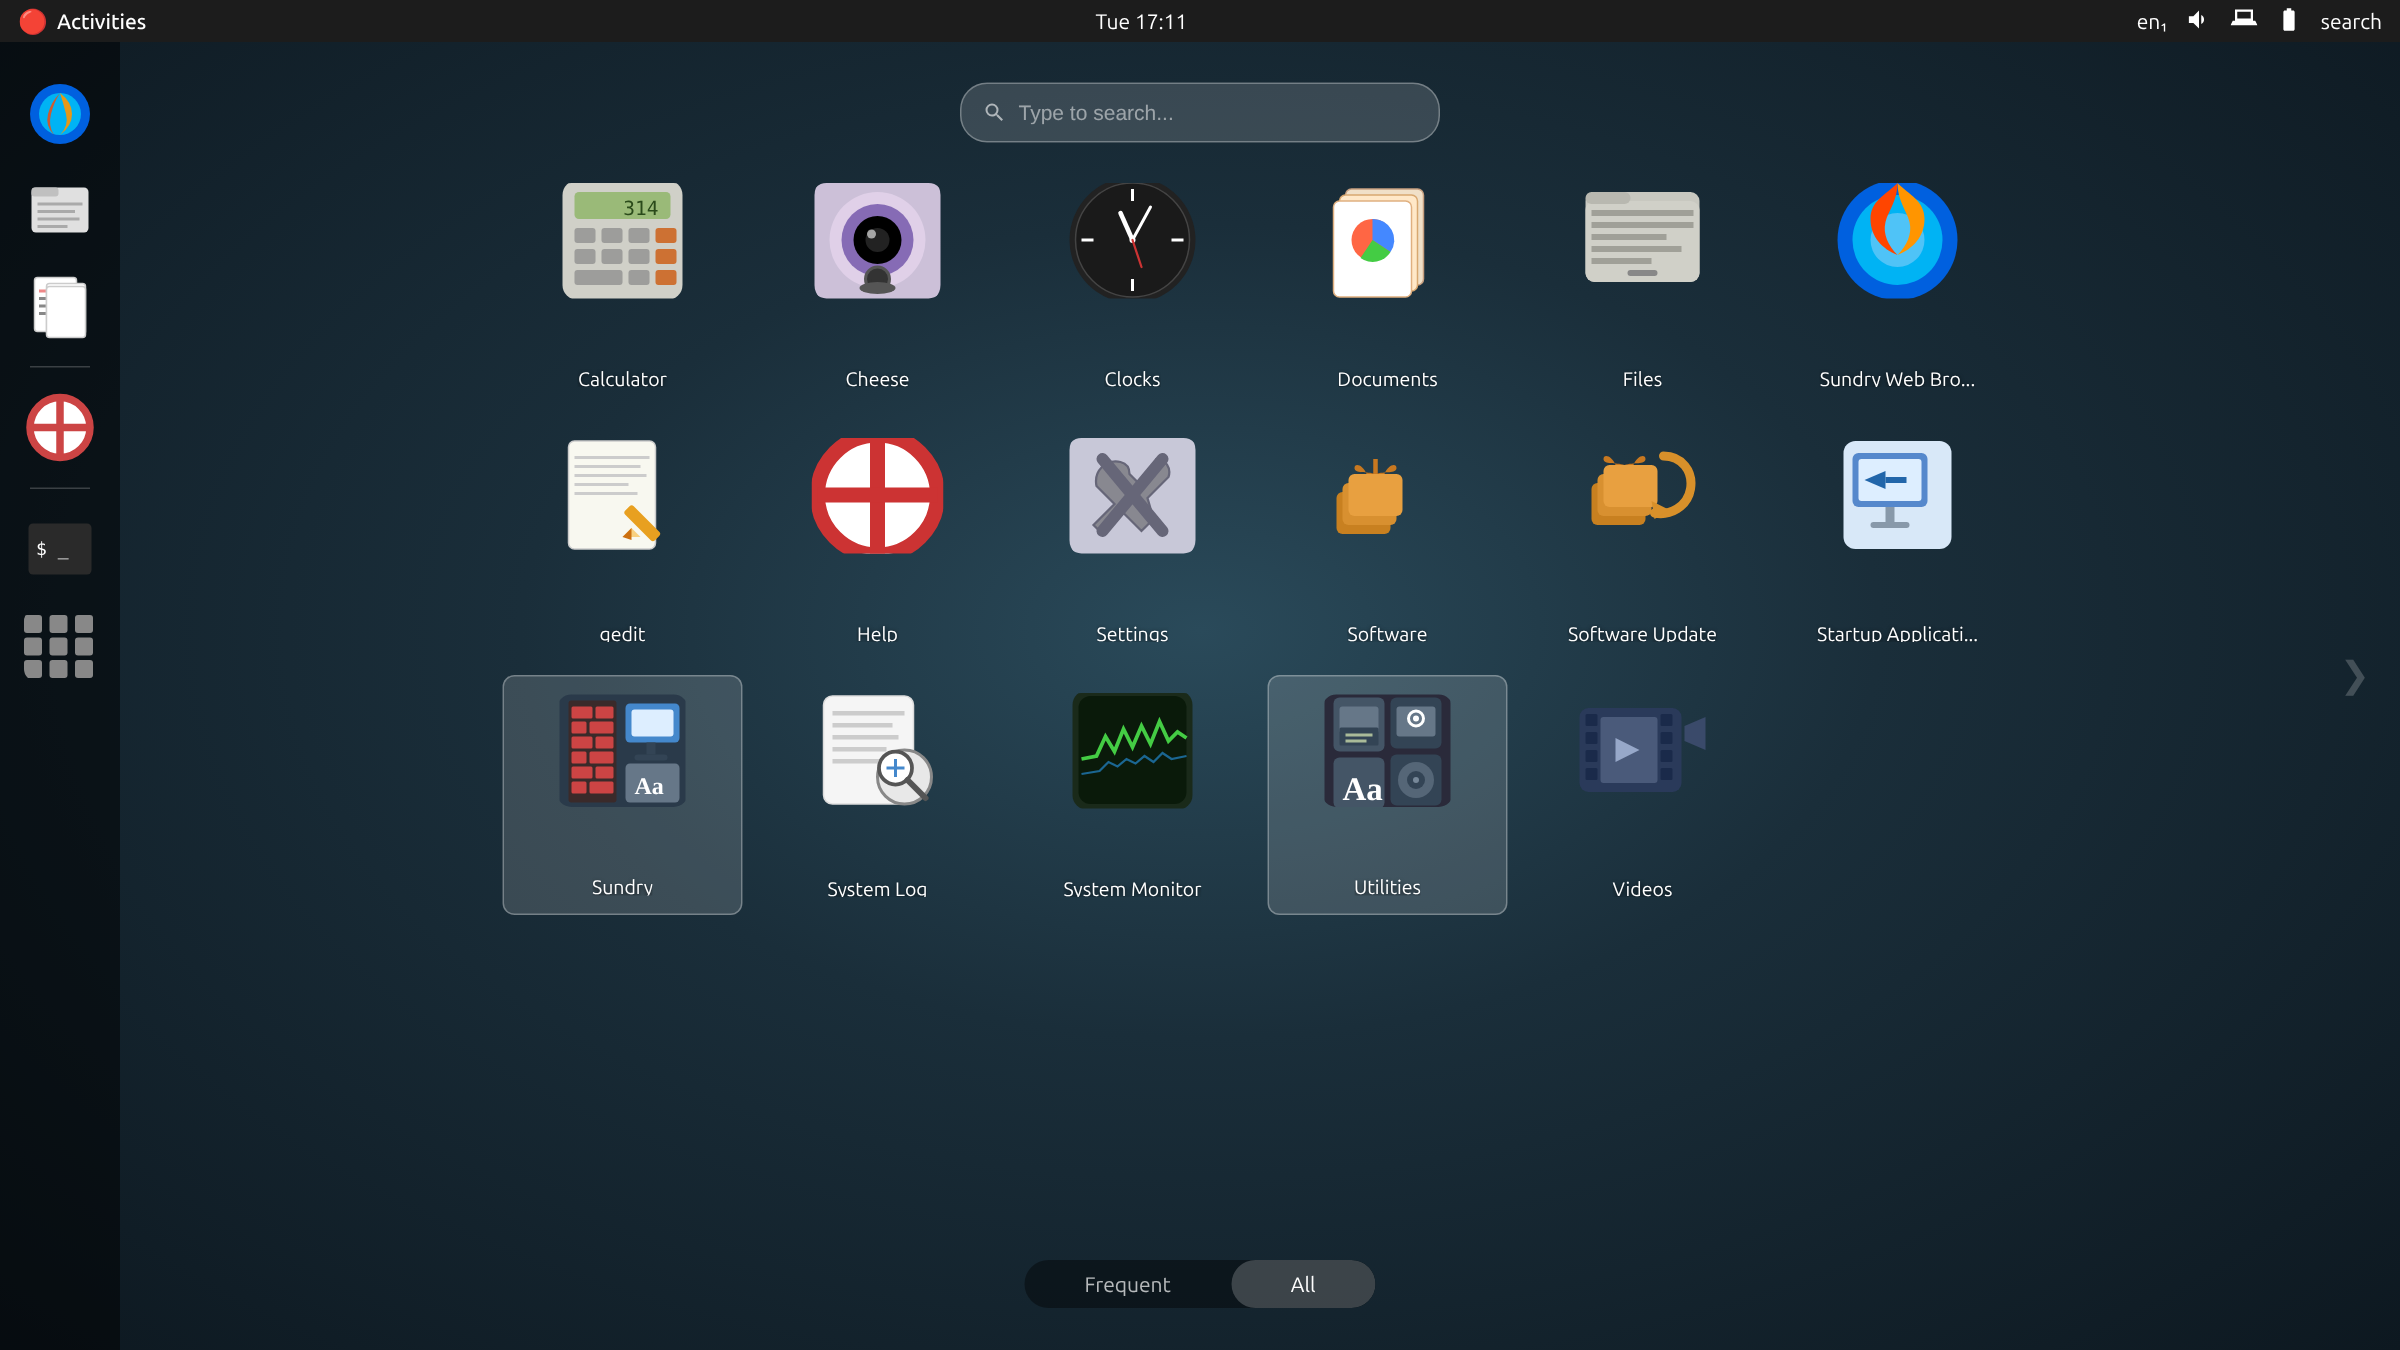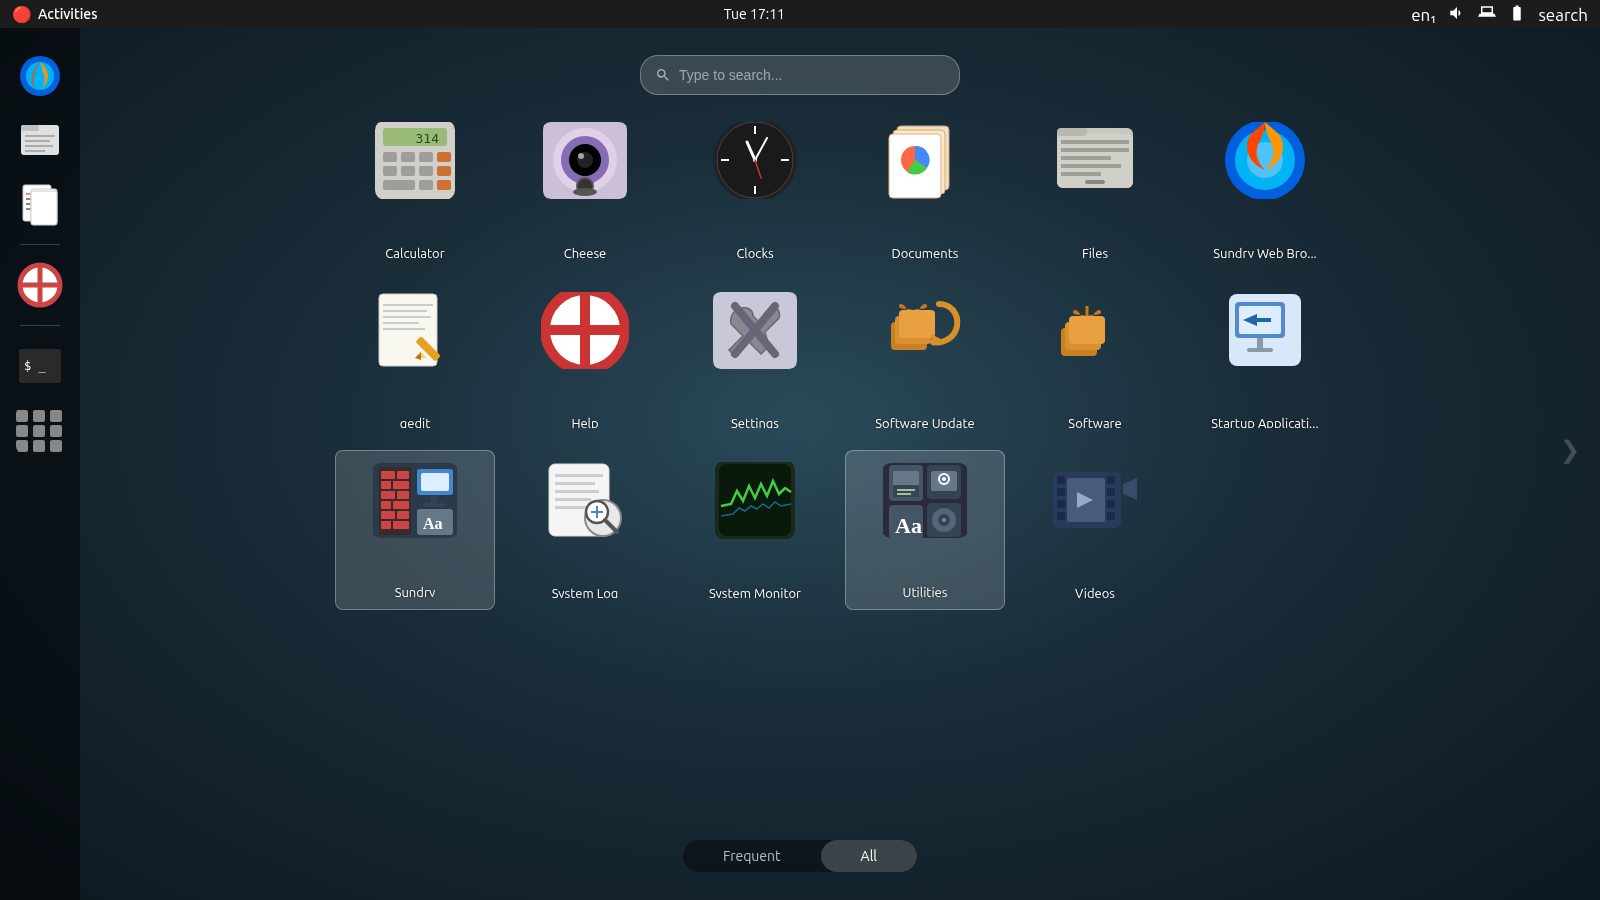--- a/index.html
+++ b/index.html
@@ -45,21 +45,21 @@
     #topbar-center {
       color: #fff;
       font-size: 14px;
     }
 
     #topbar-right {
       display: flex;
       align-items: center;
       gap: 12px;
       color: #fff;
-      font-size: 17px;
+      font-size: 14px;
     }
 
     
     #bg {
       position: absolute;
       top: 28px; left: 0; right: 0; bottom: 0;
       background: radial-gradient(ellipse at 50% 45%, #2a4a5a 0%, #1a2e3a 40%, #0d1820 100%);
     }
 
     
@@ -500,46 +500,46 @@
         <path d="M24 20 L64 68 M64 20 L24 68" stroke="#666678" stroke-width="8" stroke-linecap="round"></path>
       </svg>
     </div>
     <span class="app-label">Settings</span>
   </div>
 
   <div class="app-item">
     <div class="app-icon-wrap">
       <svg width="88" height="88" viewBox="0 0 88 88">
 
+        <rect x="10" y="42" width="36" height="28" rx="4" fill="#c88020"></rect>
+        <rect x="14" y="36" width="36" height="28" rx="4" fill="#d89030"></rect>
+        <rect x="18" y="30" width="36" height="28" rx="4" fill="#e8a040"></rect>
+
+        <path d="M30 30 C28 24 22 22 22 26 C22 30 30 28 36 30 C42 28 50 30 50 26 C50 22 44 24 42 30Z" fill="#c87820"></path>
+        <line x1="36" y1="20" x2="36" y2="30" stroke="#c87820" stroke-width="3"></line>
+      </svg>
+    </div>
+    <span class="app-label">Software</span>
+  </div>
+
+  <div class="app-item">
+    <div class="app-icon-wrap">
+      <svg width="88" height="88" viewBox="0 0 88 88">
+
         <rect x="10" y="36" width="36" height="28" rx="4" fill="#c88020"></rect>
         <rect x="14" y="30" width="36" height="28" rx="4" fill="#d89030"></rect>
         <rect x="18" y="24" width="36" height="28" rx="4" fill="#e8a040"></rect>
 
         <path d="M58 18 C70 18 78 28 76 40 C74 52 62 58 52 56" stroke="#d8902a" stroke-width="6" fill="none" stroke-linecap="round"></path>
         <polygon points="50,48 52,60 62,54" fill="#d8902a"></polygon>
 
         <path d="M26 24 C24 18 18 16 18 20 C18 24 26 22 32 24 C38 22 46 24 46 20 C46 16 40 18 38 24Z" fill="#c87820"></path>
       </svg>
     </div>
     <span class="app-label">Software Update</span>
-  </div>
-
-  <div class="app-item">
-    <div class="app-icon-wrap">
-      <svg width="88" height="88" viewBox="0 0 88 88">
-
-        <rect x="10" y="42" width="36" height="28" rx="4" fill="#c88020"></rect>
-        <rect x="14" y="36" width="36" height="28" rx="4" fill="#d89030"></rect>
-        <rect x="18" y="30" width="36" height="28" rx="4" fill="#e8a040"></rect>
-
-        <path d="M30 30 C28 24 22 22 22 26 C22 30 30 28 36 30 C42 28 50 30 50 26 C50 22 44 24 42 30Z" fill="#c87820"></path>
-        <line x1="36" y1="20" x2="36" y2="30" stroke="#c87820" stroke-width="3"></line>
-      </svg>
-    </div>
-    <span class="app-label">Software</span>
   </div>
 
   <div class="app-item">
     <div class="app-icon-wrap">
       <svg width="88" height="88" viewBox="0 0 88 88">
         <rect x="8" y="8" width="72" height="72" rx="8" fill="#d8e8f8"></rect>
 
         <rect x="14" y="16" width="50" height="36" rx="4" fill="#5588cc"></rect>
         <rect x="18" y="20" width="42" height="28" rx="2" fill="#ddeeff"></rect>
 

